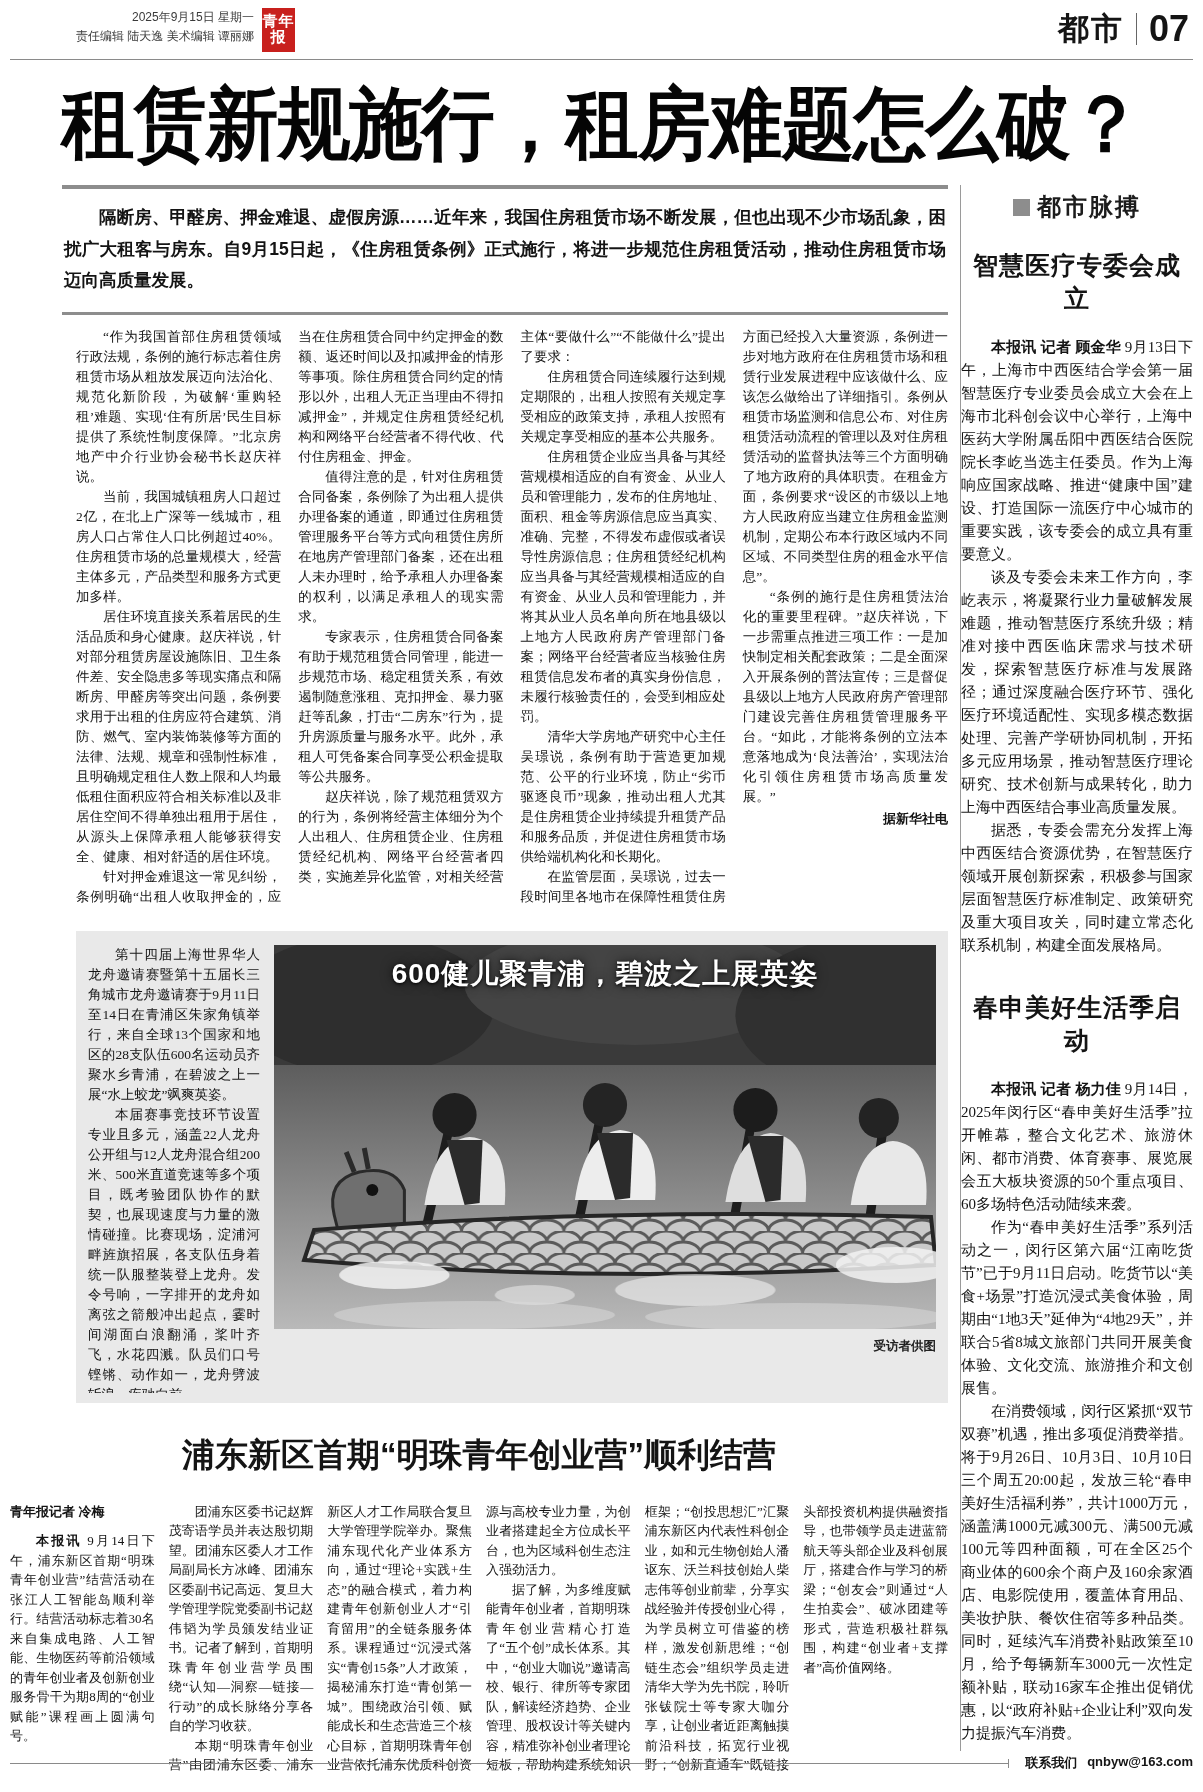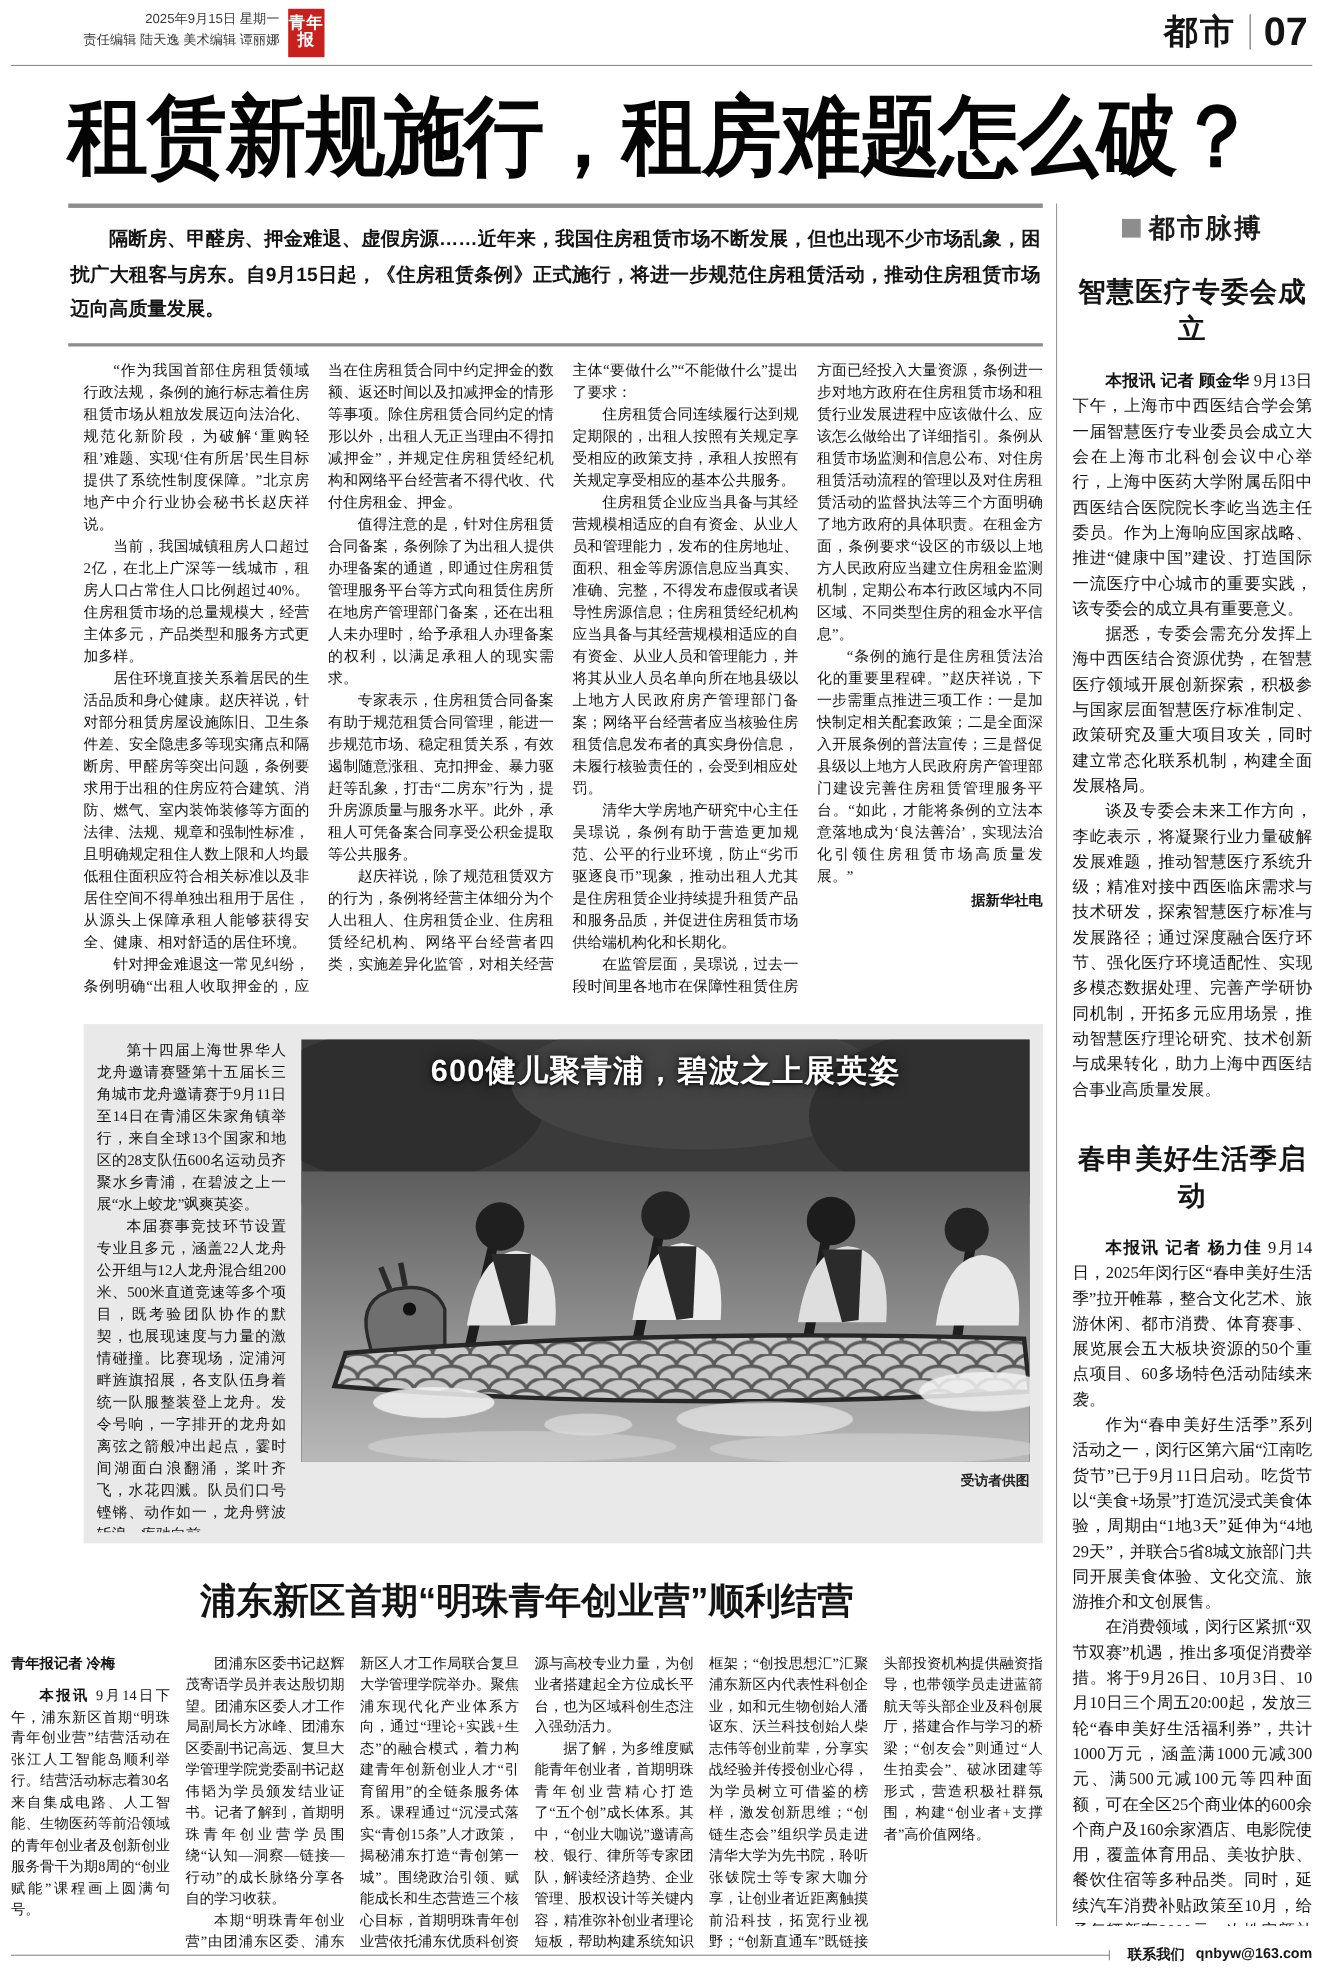--- a/index.html
+++ b/index.html
@@ -18,21 +18,21 @@
   .mh-pageno { font-size:36px; font-weight:bold; font-family:"Liberation Sans","DejaVu Sans",sans-serif; }
 
   
   .headline { margin:12px 0 10px; text-align:center; font-family:"Liberation Sans","DejaVu Sans",sans-serif;
               font-weight:900; font-size:73px; letter-spacing:-1px; white-space:nowrap; color:#050505;
               transform:scaleY(1.08); transform-origin:top center; }
 
   
   .content { display:flex; margin-top:14px; height:1566px; }
   .main { width:938px; }
-  .sidebar { flex:1; margin-left:12px; border-left:1px solid #9a9a9a; padding-left:14px; overflow:hidden; }
+  .sidebar { flex:1; margin-left:12px; border-left:1px solid #9a9a9a; overflow:hidden; }
 
   
   .standfirst { margin-left:52px; border-top:4px solid #8d8d8d; border-bottom:3px solid #8d8d8d;
                 padding:13px 2px 15px; font-family:"Liberation Sans","DejaVu Sans",sans-serif;
                 font-size:17.5px; font-weight:600; line-height:1.8; text-align:justify; }
   .standfirst p { text-indent:2em; }
 
   
   .main-cols { margin-left:66px; margin-top:12px; height:588px; overflow:hidden;
                column-count:4; column-gap:17px; font-size:13.5px; line-height:20px; text-align:justify; }
@@ -64,21 +64,21 @@
   .sb-header { display:flex; align-items:center; justify-content:center; gap:7px; margin:6px 0 26px; }
   .sb-square { width:17px; height:17px; background:#8d8d8d; }
   .sb-header-text { font-size:24px; font-weight:bold; font-family:"Liberation Sans","DejaVu Sans",sans-serif; letter-spacing:2px; color:#1c1c1c; }
   .sb-title { text-align:center; font-family:"Liberation Sans","DejaVu Sans",sans-serif; font-weight:bold;
               font-size:25px; letter-spacing:1px; margin:6px 0 20px; }
   .sb-title.second { margin-top:34px; }
   .sb-body { font-size:15px; line-height:23px; text-align:justify; }
   .sb-body .para { margin:0; }
 
   
-  .footer { position:absolute; left:10px; right:10px; bottom:6px; display:flex; align-items:center; }
+  .footer { position:absolute; left:10px; right:10px; bottom:20px; display:flex; align-items:center; }
   .footer-line { flex:1; height:1px; background:#8a8a8a; margin-right:16px; position:relative; }
   .footer-line:after { content:""; position:absolute; right:0; top:-4px; width:1px; height:9px; background:#8a8a8a; }
   .footer-text { font-weight:bold; font-size:13px; font-family:"Liberation Sans","DejaVu Sans",sans-serif; display:flex; gap:10px; }
 </style>
 </head>
 <body>
 
 <div class="page">
 
   <header class="masthead">
@@ -222,22 +222,22 @@
     <aside class="sidebar">
       <div class="sb-header">
         <span class="sb-square"></span>
         <span class="sb-header-text">都市脉搏</span>
       </div>
 
       <h3 class="sb-title">智慧医疗专委会成立</h3>
       <div class="sb-body">
         <p class="para"><b>本报讯 记者 顾金华</b><span> 9月13日下午，上海市中西医结合学会第一届智慧医疗专业委员会成立大会在上海市北科创会议中心举行，上海中医药大学附属岳阳中西医结合医院院长李屹当选主任委员。作为上海响应国家战略、推进“健康中国”建设、打造国际一流医疗中心城市的重要实践，该专委会的成立具有重要意义。</span></p>
         <div>
+            <p class="para">谈及专委会未来工作方向，李屹表示，将凝聚行业力量破解发展难题，推动智慧医疗系统升级；精准对接中西医临床需求与技术研发，探索智慧医疗标准与发展路径；通过深度融合医疗环节、强化医疗环境适配性、实现多模态数据处理、完善产学研协同机制，开拓多元应用场景，推动智慧医疗理论研究、技术创新与成果转化，助力上海中西医结合事业高质量发展。</p>
             <p class="para">据悉，专委会需充分发挥上海中西医结合资源优势，在智慧医疗领域开展创新探索，积极参与国家层面智慧医疗标准制定、政策研究及重大项目攻关，同时建立常态化联系机制，构建全面发展格局。</p>
-            <p class="para">谈及专委会未来工作方向，李屹表示，将凝聚行业力量破解发展难题，推动智慧医疗系统升级；精准对接中西医临床需求与技术研发，探索智慧医疗标准与发展路径；通过深度融合医疗环节、强化医疗环境适配性、实现多模态数据处理、完善产学研协同机制，开拓多元应用场景，推动智慧医疗理论研究、技术创新与成果转化，助力上海中西医结合事业高质量发展。</p>
           </div>
       </div>
 
       <h3 class="sb-title second">春申美好生活季启动</h3>
       <div class="sb-body">
         <p class="para"><b>本报讯 记者 杨力佳</b><span> 9月14日，2025年闵行区“春申美好生活季”拉开帷幕，整合文化艺术、旅游休闲、都市消费、体育赛事、展览展会五大板块资源的50个重点项目、60多场特色活动陆续来袭。</span></p>
         <div>
             <p class="para">作为“春申美好生活季”系列活动之一，闵行区第六届“江南吃货节”已于9月11日启动。吃货节以“美食+场景”打造沉浸式美食体验，周期由“1地3天”延伸为“4地29天”，并联合5省8城文旅部门共同开展美食体验、文化交流、旅游推介和文创展售。</p>
             <p class="para">在消费领域，闵行区紧抓“双节双赛”机遇，推出多项促消费举措。将于9月26日、10月3日、10月10日三个周五20:00起，发放三轮“春申美好生活福利券”，共计1000万元，涵盖满1000元减300元、满500元减100元等四种面额，可在全区25个商业体的600余个商户及160余家酒店、电影院使用，覆盖体育用品、美妆护肤、餐饮住宿等多种品类。同时，延续汽车消费补贴政策至10月，给予每辆新车3000元一次性定额补贴，联动16家车企推出促销优惠，以“政府补贴+企业让利”双向发力提振汽车消费。</p>
           </div>

